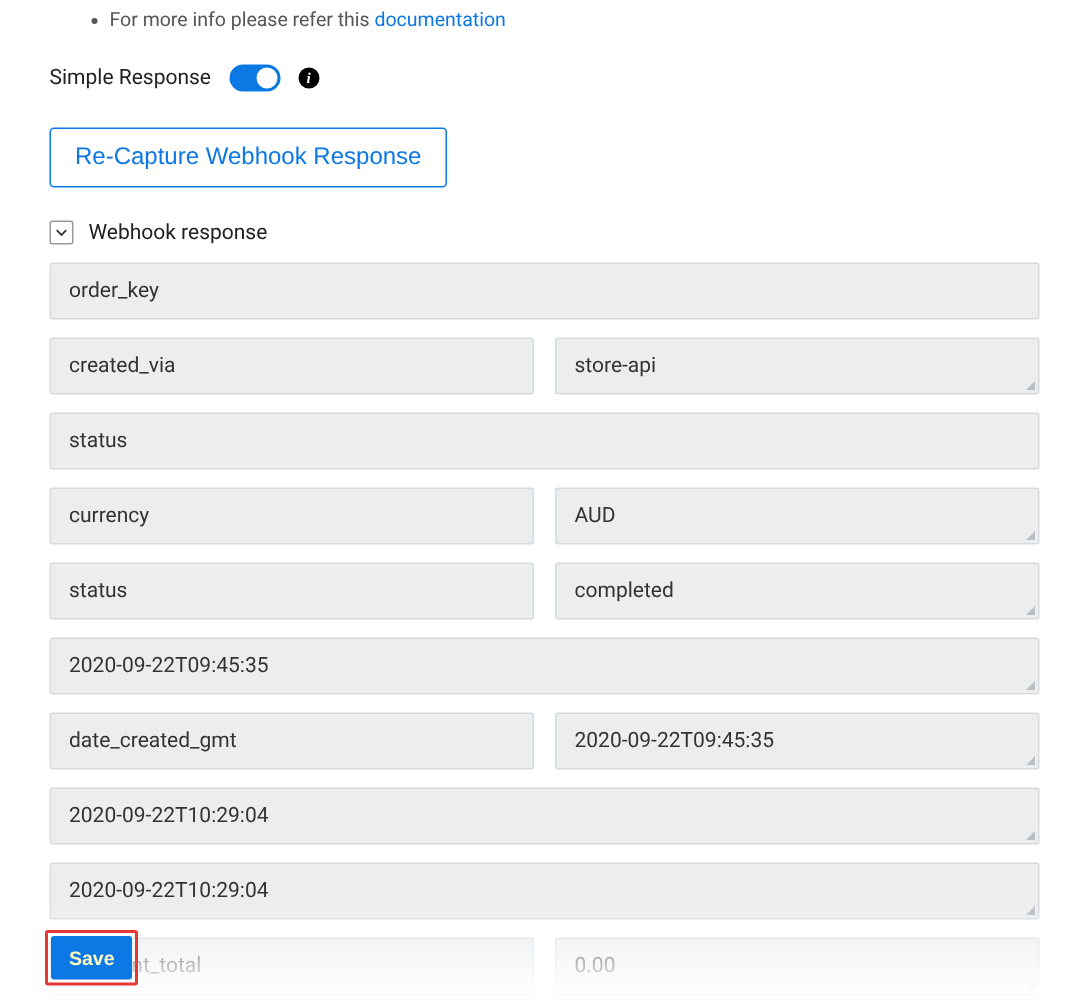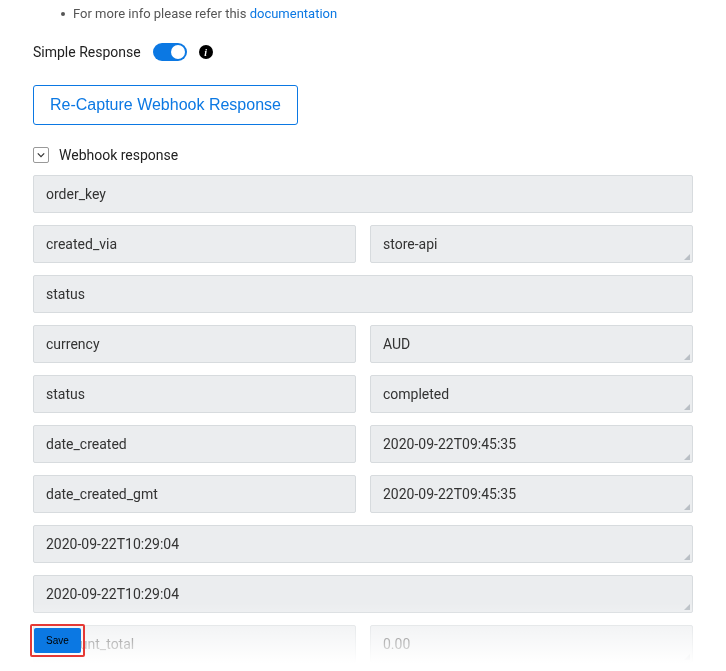--- a/index.html
+++ b/index.html
@@ -148,25 +148,25 @@
     .save-wrap {
       position: absolute;
       left: 30px;
       bottom: 14px;
       border: 2px solid #e53935;
       padding: 2px;
       border-radius: 2px;
     }
     .save-btn {
       background: #0b78e3;
-      color: #000000;
+      color: #fef9c3;
       border: none;
       padding: 7px 12px;
-      font-size: 10px;
-      font-weight: 400;
+      font-size: 13px;
+      font-weight: 700;
       cursor: pointer;
       border-radius: 2px;
     }
   </style>
 </head>
 <body>
 
 <div class="container">
   <div class="info-line">
     <span class="bullet"></span>
@@ -206,21 +206,20 @@
         </div>
         <div class="field-row">
           <div class="key-cell">currency</div>
           <div class="val-cell">AUD</div>
         </div>
         <div class="field-row">
           <div class="key-cell">status</div>
           <div class="val-cell">completed</div>
         </div>
         <div class="field-row">
-          <div class="key-cell">date_created</div>
           <div class="val-cell">2020-09-22T09:45:35</div>
         </div>
         <div class="field-row">
           <div class="key-cell">date_created_gmt</div>
           <div class="val-cell">2020-09-22T09:45:35</div>
         </div>
         <div class="field-row">
           <div class="val-cell">2020-09-22T10:29:04</div>
         </div>
         <div class="field-row">

